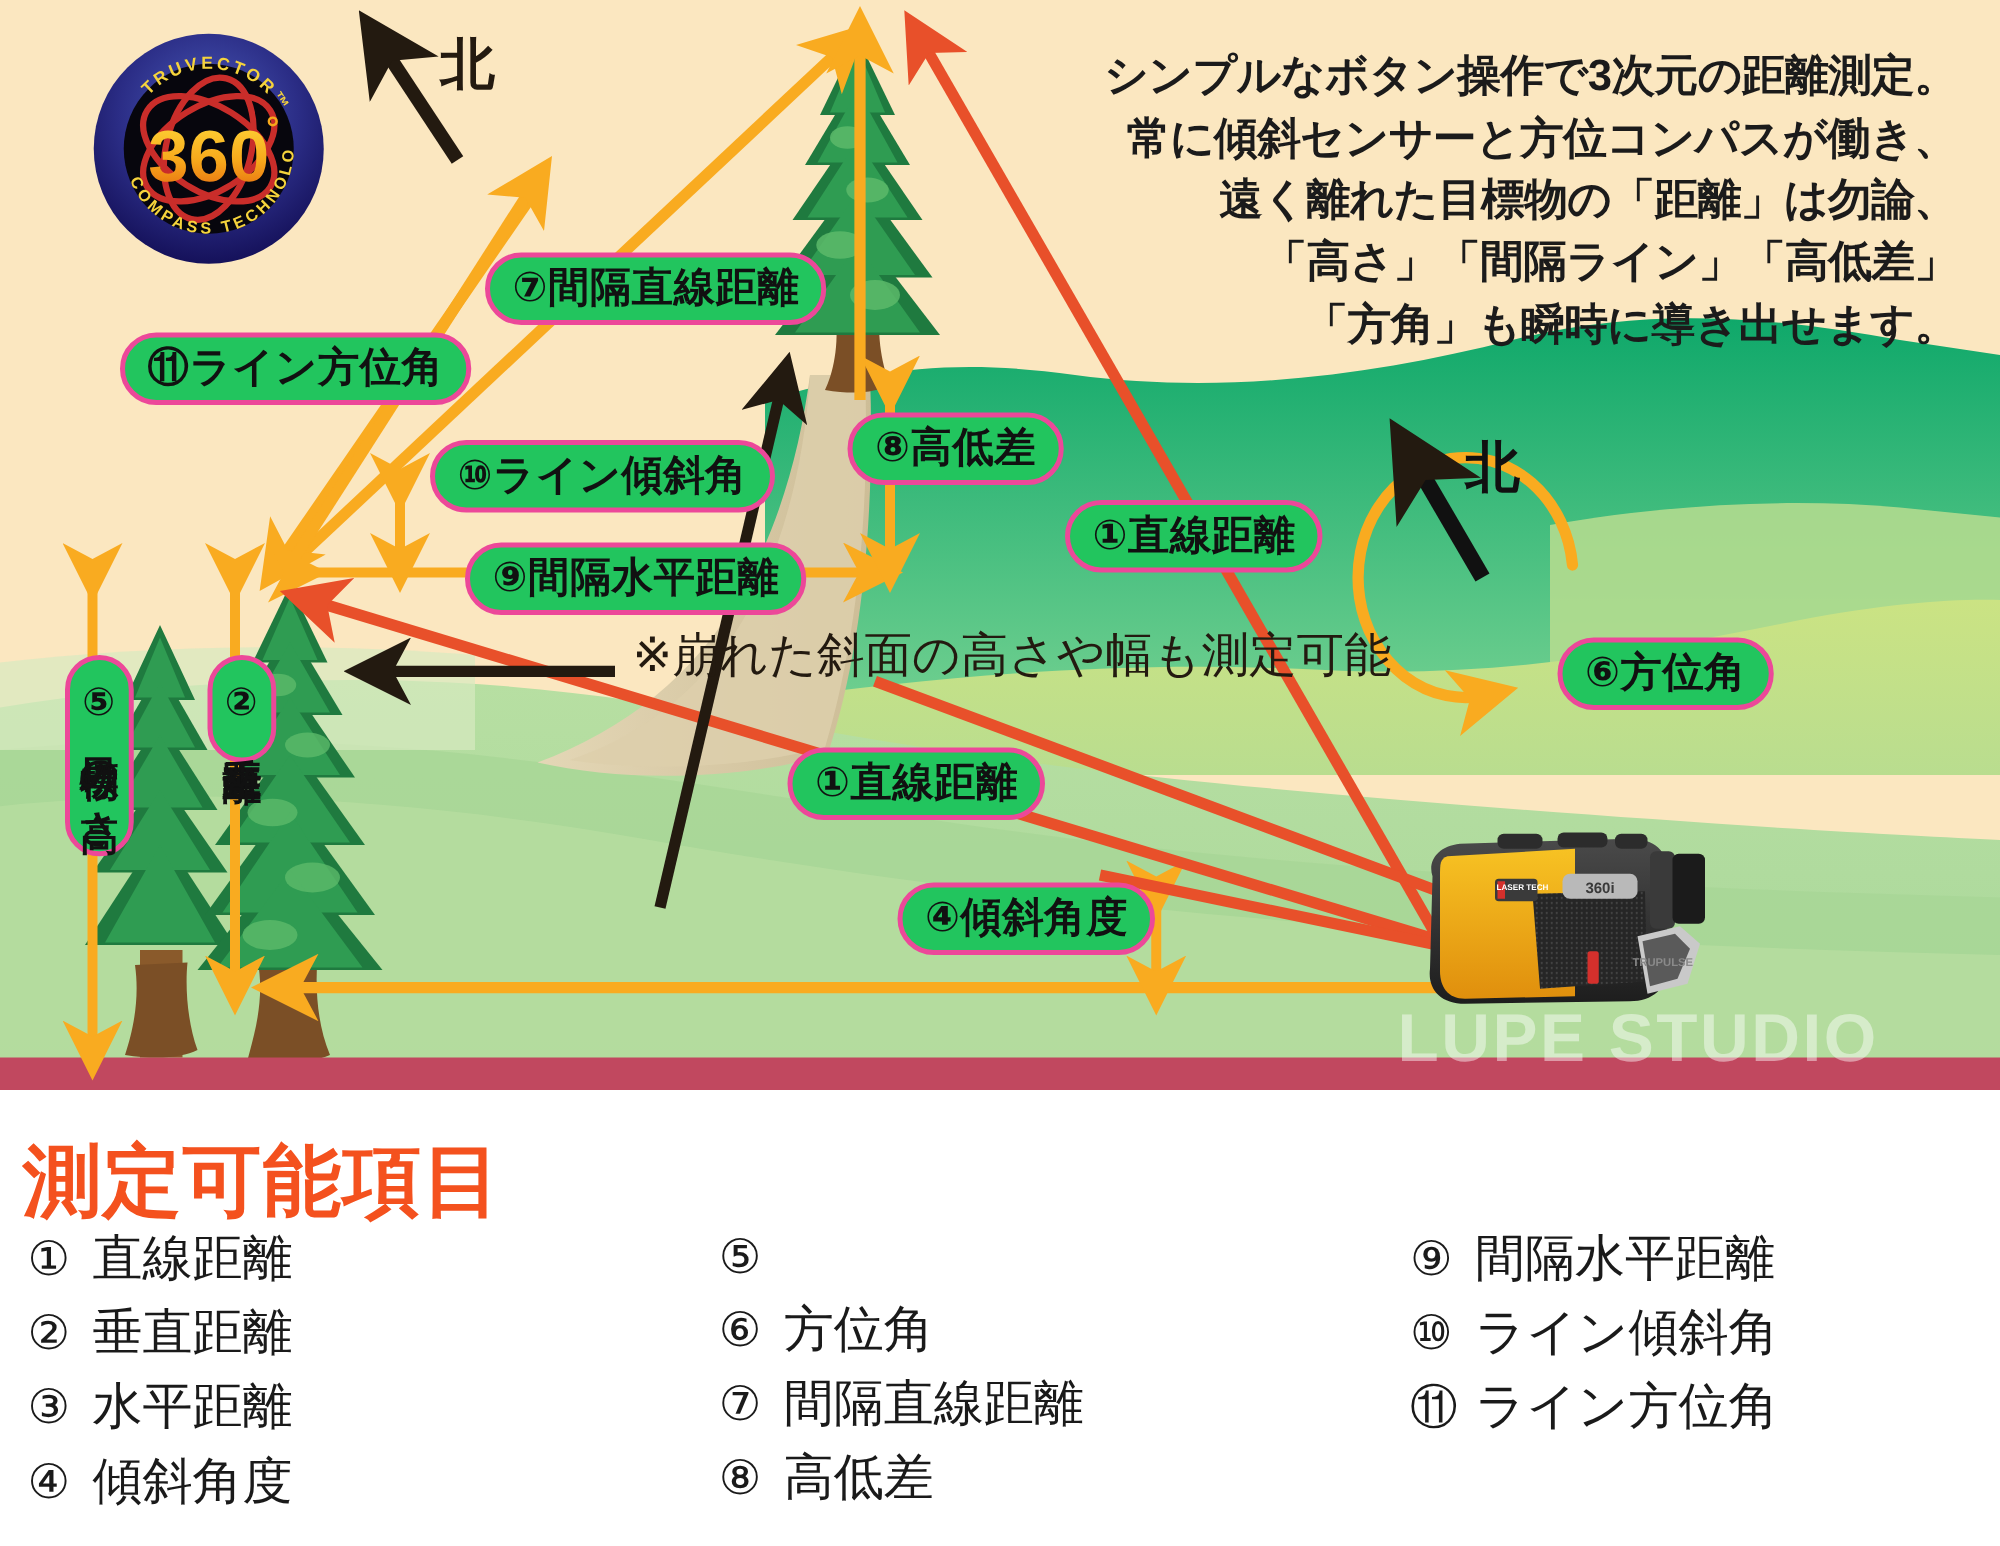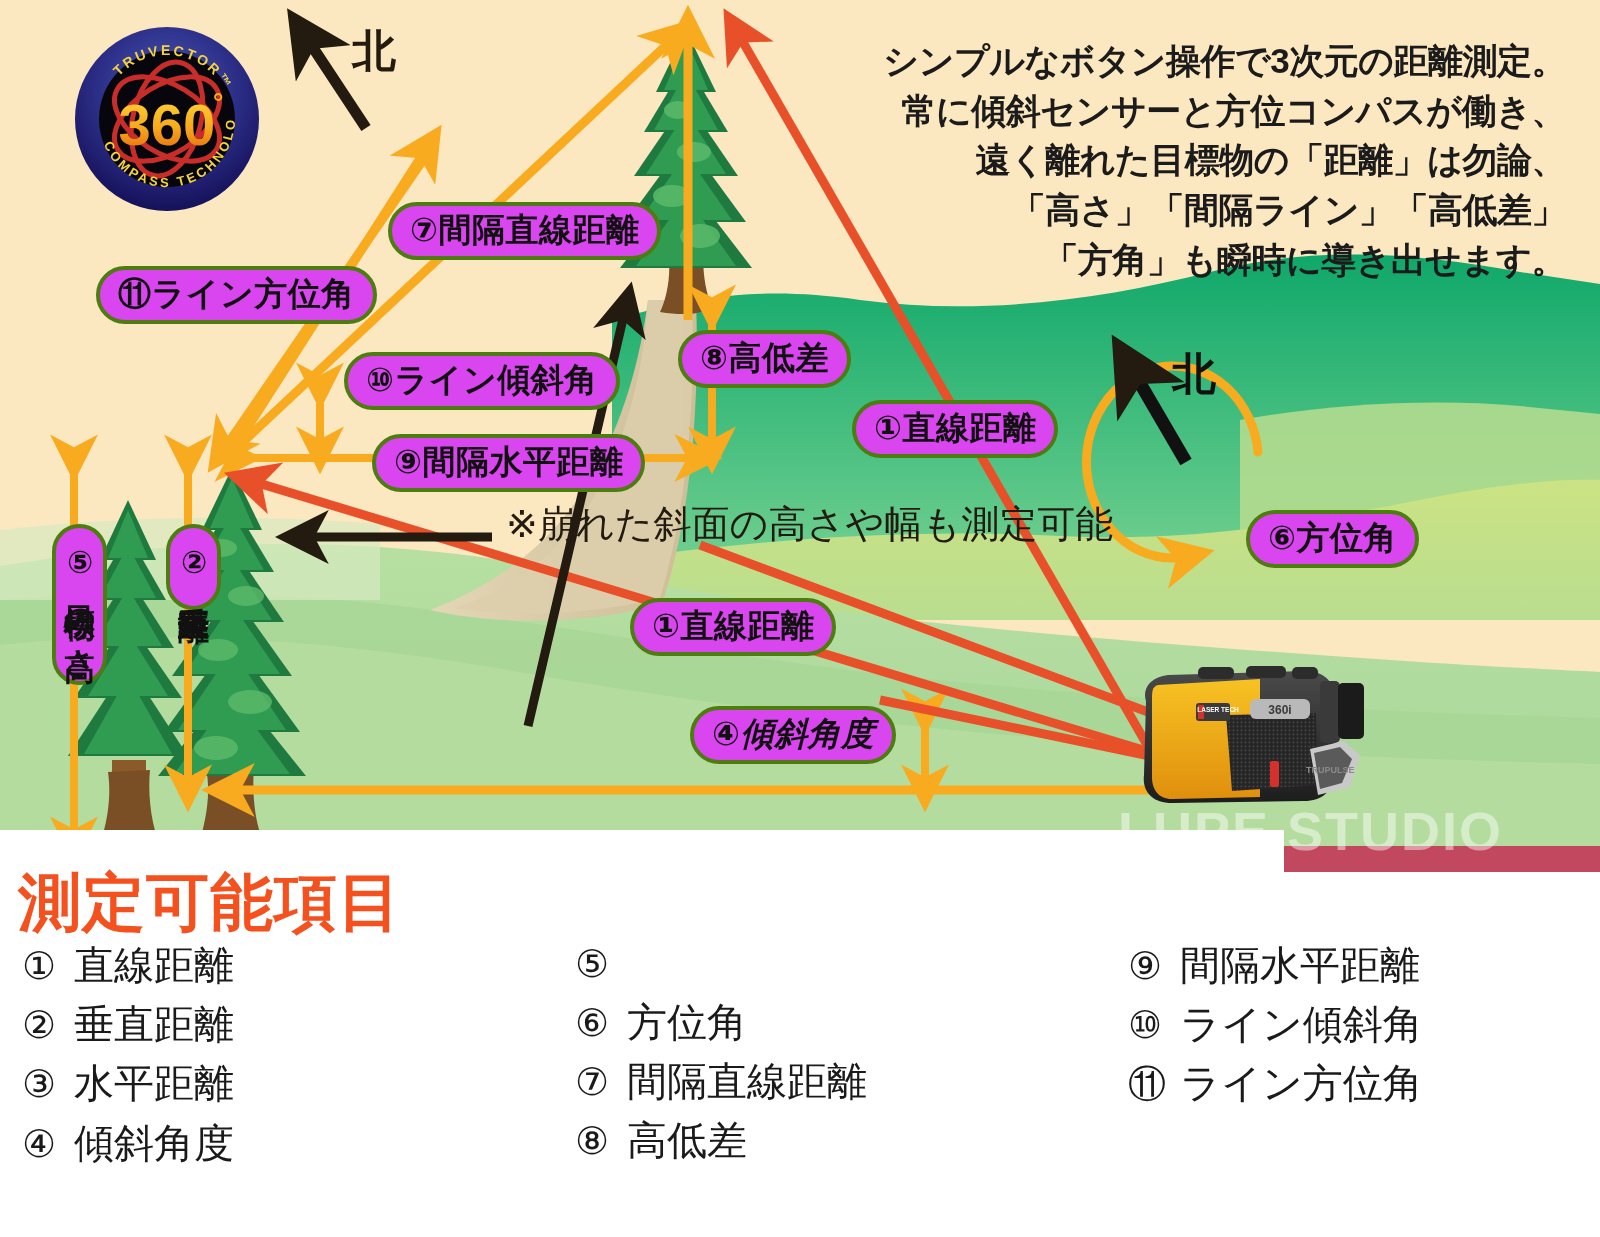--- a/index.html
+++ b/index.html
@@ -11,22 +11,22 @@
   }
   #root{position:relative;width:1600px;height:1237px;}
 
   
   .scene{position:absolute;left:0;top:0;width:1600px;height:872px;overflow:hidden;background:#fbe7c0;}
   .scene svg{position:absolute;left:0;top:0;}
 
   
   .badge{
     position:absolute;
-    background:#d946ef;
-    border:4px solid #4d7c0f;
+    background:#22c55e;
+    border:4px solid #ec4899;
     border-radius:40px;
     color:#111;
     font-weight:bold;
     letter-spacing:0.5px;
     display:flex;align-items:center;justify-content:center;
     white-space:nowrap;
     box-sizing:border-box;
     line-height:1;
   }
   .badge.h{padding:7px 18px 10px 18px;font-size:33px;}
@@ -63,21 +63,21 @@
 
   
   .device{position:absolute;left:1128px;top:645px;width:250px;height:175px;}
   .watermark{
     position:absolute;left:1118px;top:800px;
     font-size:54px;font-weight:bold;color:rgba(255,255,255,.45);
     letter-spacing:2px;pointer-events:none;white-space:nowrap;
   }
 
   
-  .bottom{position:absolute;left:0;top:830px;width:1284px;height:365px;background:#fff;}
+  .bottom{position:absolute;left:0;top:872px;width:1284px;height:365px;background:#fff;}
   .bottom-title{
     position:absolute;left:18px;top:30px;
     font-size:63px;font-weight:bold;color:#f4511e;letter-spacing:1px;
   }
   .cols{position:absolute;left:0;top:110px;width:1600px;display:flex;}
   .col{flex:0 0 auto;}
   .col1{width:545px;padding-left:22px;}
   .col2{width:545px;padding-left:8px;}
   .col3{width:500px;padding-left:8px;}
   .li{display:flex;align-items:baseline;font-size:40px;color:#1a1a1a;margin-bottom:8px;line-height:1.28;}
@@ -312,21 +312,21 @@
     <div class="badge h" style="left:678px;top:330px;">⑧高低差</div>
 
     <div class="badge h" style="left:372px;top:434px;">⑨間隔水平距離</div>
 
     <div class="badge h" style="left:852px;top:400px;">①直線距離</div>
 
     <div class="badge h" style="left:1246px;top:510px;">⑥方位角</div>
 
     <div class="badge h" style="left:630px;top:598px;">①直線距離</div>
 
-    <div class="badge h" style="left:690px;top:706px;font-style:italic;">④傾斜角度</div>
+    <div class="badge h" style="left:718px;top:706px;">④傾斜角度</div>
 
 
     <div class="badge v" style="left:52px;top:524px;">⑤目標物の高さ</div>
 
     <div class="badge v" style="left:166px;top:524px;">②垂直距離</div>
 
     <div class="device">
       <svg width="250" height="175" viewBox="0 0 250 175">
         <defs>
           <linearGradient id="yel" x1="0" y1="0" x2="0" y2="1">

